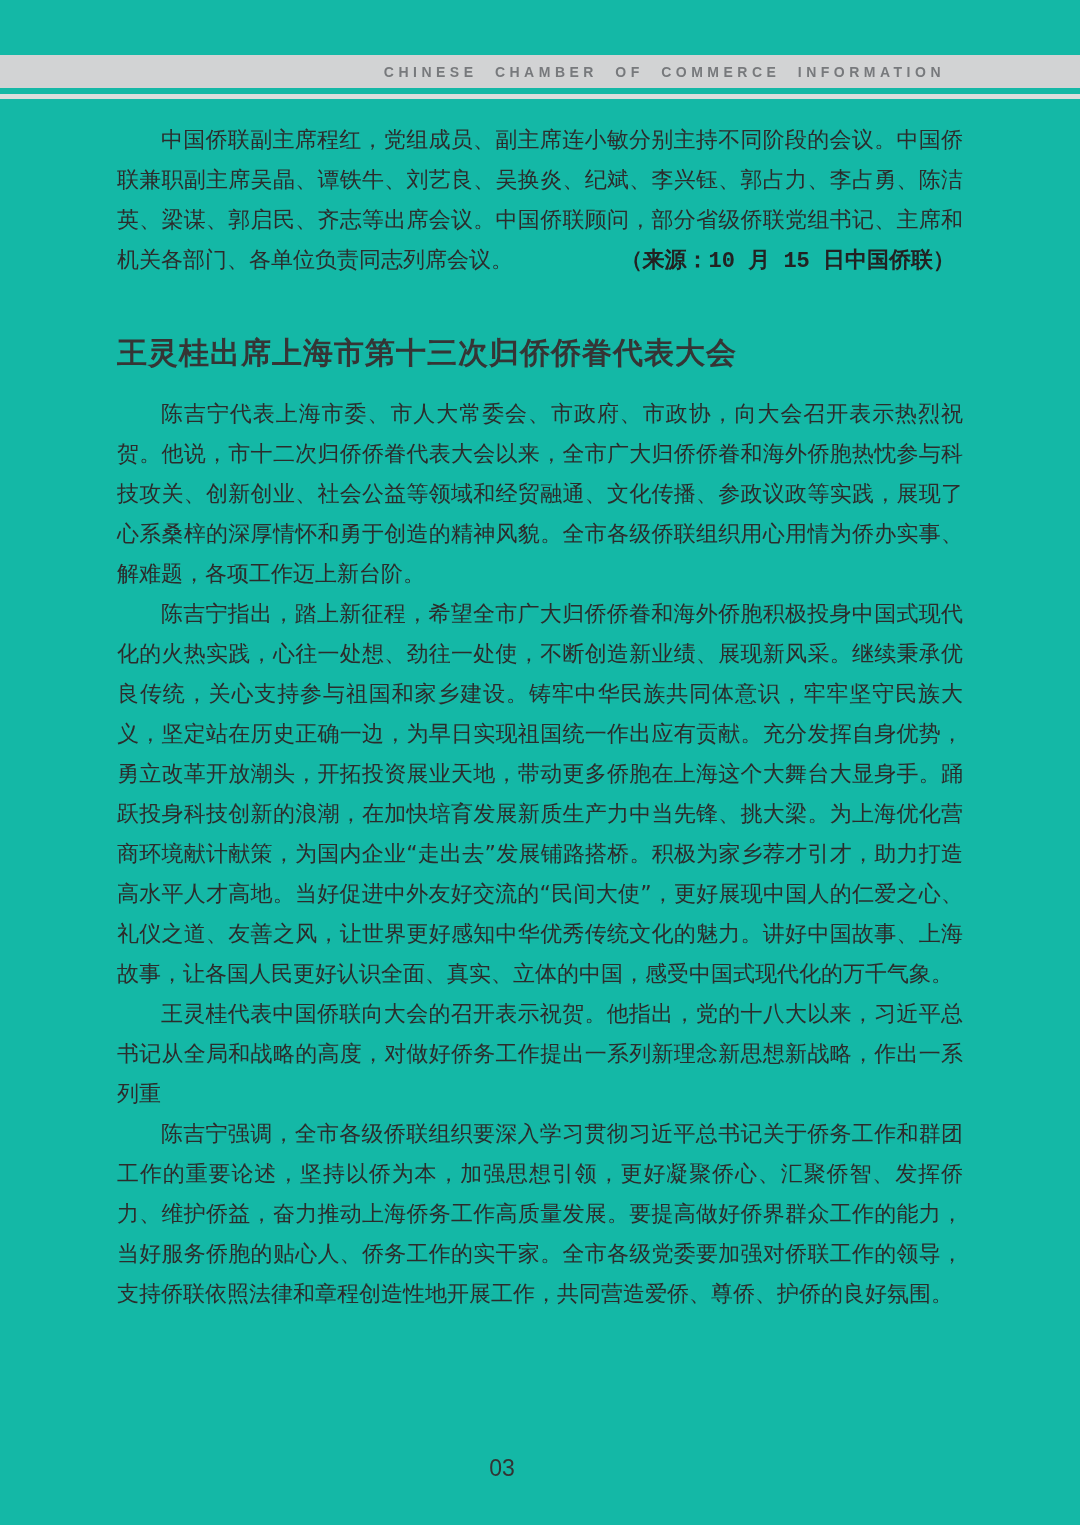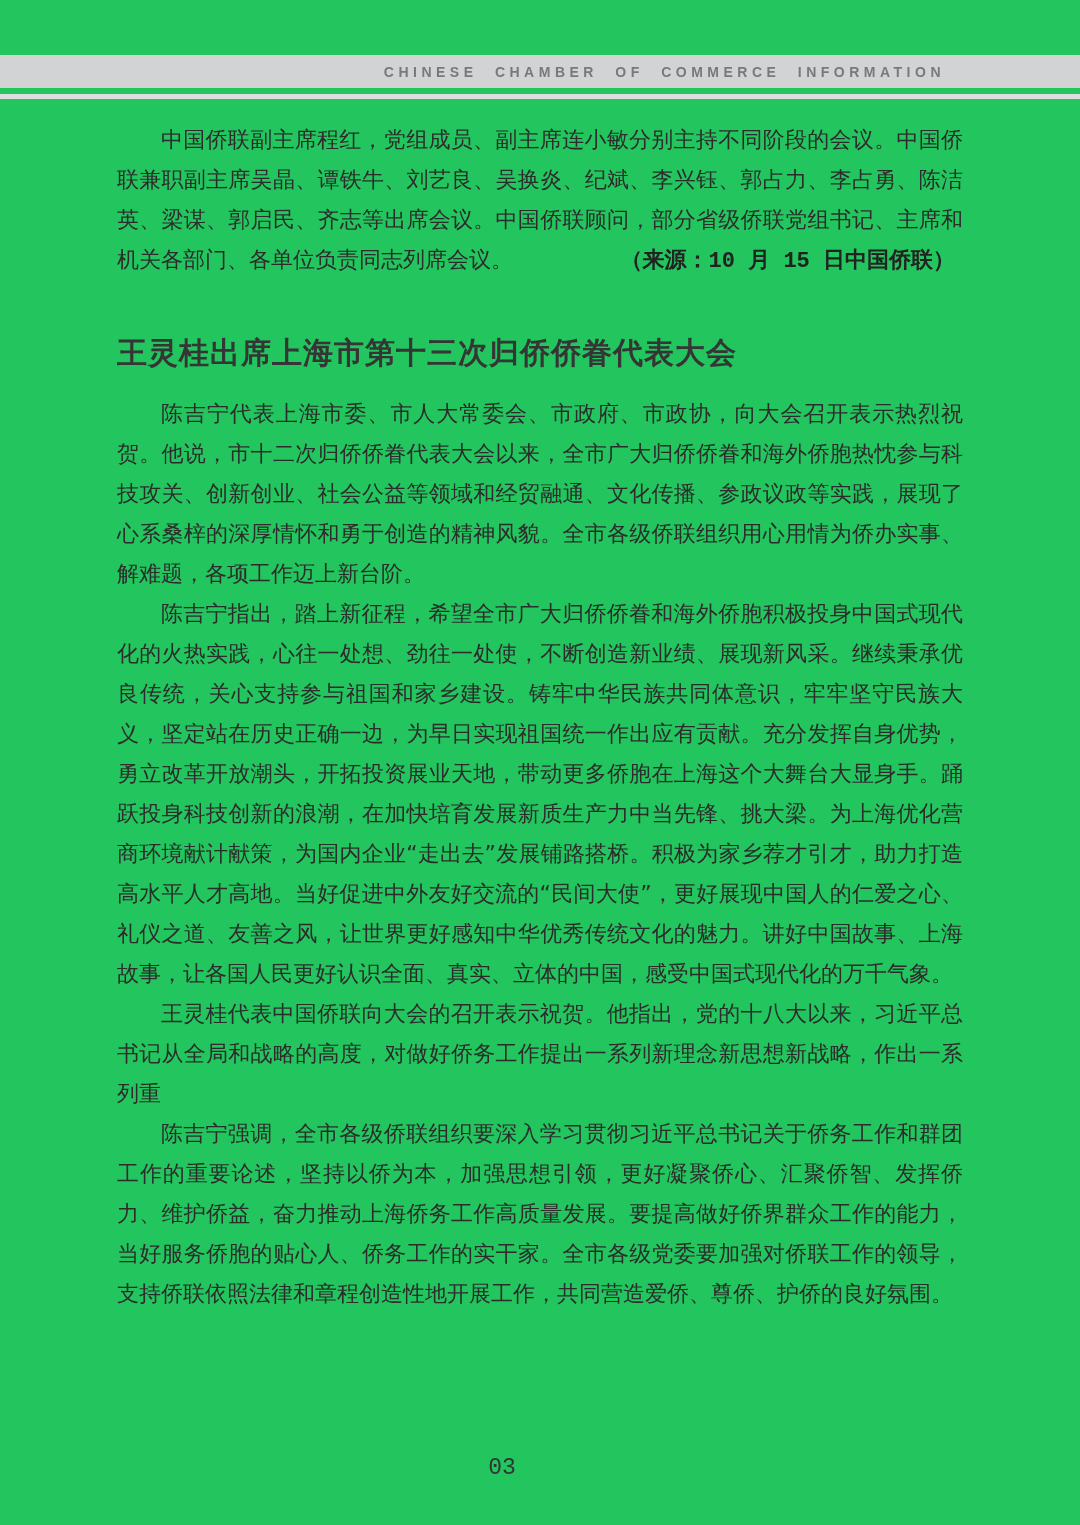--- a/index.html
+++ b/index.html
@@ -1,21 +1,21 @@
 <!DOCTYPE html>
 <html><head>
 <meta charset="utf-8">
 <style>
   * { margin: 0; padding: 0; box-sizing: border-box; }
   html, body { background: #ffffff; }
   .page {
     position: relative;
     width: 1080px;
     height: 1525px;
-    background: #22c55e;
+    background: #14b8a6;
     overflow: hidden;
     font-family: "DejaVu Sans", sans-serif;
   }
   
   .banner {
     position: absolute;
     top: 55px; left: 0;
     width: 1080px; height: 33px;
     background: #d2d3d4;
     display: flex;
@@ -67,21 +67,21 @@
     line-height: 42px;
     margin: 50px 0 20px 0;
     text-indent: 0;
   }
   
   .page-number {
     position: absolute;
     top: 1455px; left: 0;
     width: 1004px;
     text-align: center;
-    font-family: Liberation Mono, monospace;
+    font-family: Liberation Sans, sans-serif;
     font-size: 23px;
     color: #333333;
   }
 </style>
 </head>
 <body>
 
 <div class="page">
 
   <header class="banner">

